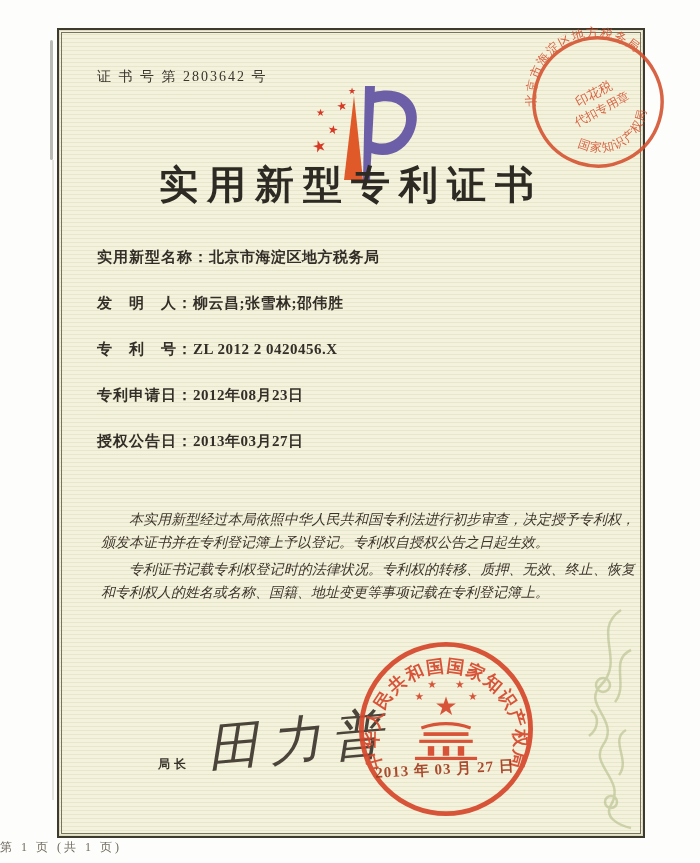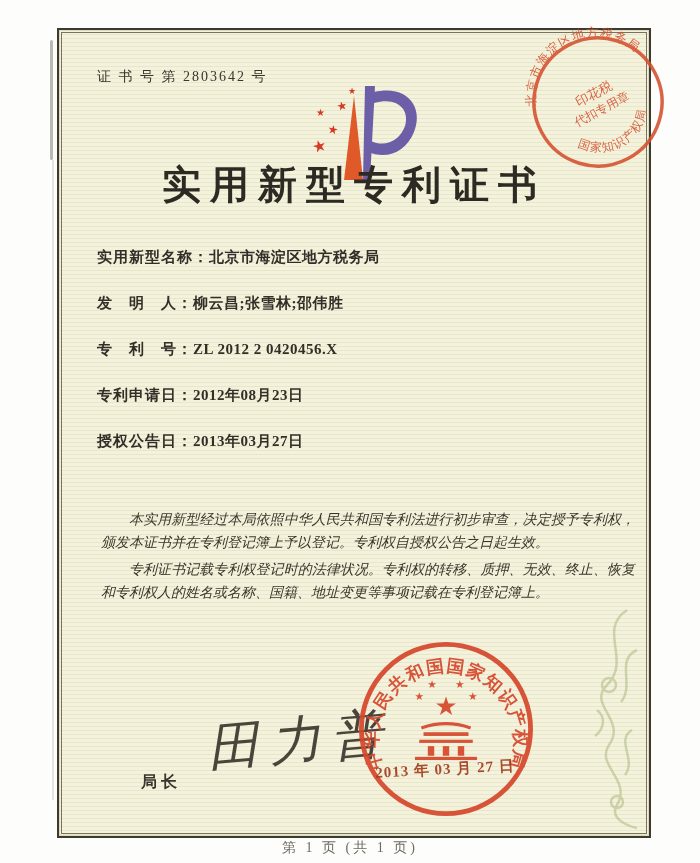--- a/index.html
+++ b/index.html
@@ -15,21 +15,20 @@
   
   .frame{
     position:absolute;left:57px;top:28px;width:584px;height:806px;
     border:2px solid #3c3b2e;
     background:
       repeating-linear-gradient(180deg,
         rgba(195,205,155,.28) 0px, rgba(195,205,155,.28) 1px,
         rgba(0,0,0,0) 1px, rgba(0,0,0,0) 4px),
       #f4f1dc;
     box-shadow:0 0 0 1px #ddd8c2 inset;
-    padding-left:6px;
   }
   .frame-inner{position:absolute;inset:2px;border:1px solid #76745c;pointer-events:none;}
 
   .cert-no{
     position:absolute;left:38px;top:38px;
     font-size:14px;color:#3a352d;letter-spacing:2px;font-weight:500;
   }
 
   .logo{position:absolute;left:245px;top:52px;width:120px;height:106px;}
 
@@ -43,43 +42,43 @@
   .field-label{letter-spacing:1px;}
   .field-value{letter-spacing:.5px;}
 
   .body-text{
     position:absolute;left:38px;top:474px;width:542px;
     font-size:14px;line-height:23px;color:#3c352b;text-align:justify;
     font-style:italic;
   }
   .body-text p{margin:4px;text-indent:2em;}
 
-  .director{position:absolute;left:82px;top:726px;font-size:16px;color:#3a352d;letter-spacing:4px;font-weight:600;margin-top:16px;}
+  .director{position:absolute;left:99px;top:726px;font-size:12px;color:#3a352d;letter-spacing:4px;font-weight:600;}
   .signature{
     position:absolute;left:148px;top:676px;font-size:52px;color:#4b443a;
     transform:rotate(-5deg);letter-spacing:10px;font-style:italic;font-weight:500;
   }
 
   
   .office-seal{position:absolute;left:355px;top:638px;width:182px;height:182px;opacity:.92;}
   .seal-date{
     position:absolute;left:352px;top:760px;width:186px;text-align:center;
     font-size:15px;font-weight:700;color:#a23a1c;letter-spacing:1px;
     transform:rotate(-3deg);opacity:.9;
   }
 
   
   .tax-seal{position:absolute;left:523px;top:27px;width:150px;height:150px;transform:rotate(-28deg);opacity:.88;}
 
   
   .flourish{position:absolute;right:2px;top:560px;width:110px;height:240px;opacity:.55;}
 
   .footer-page{
-    position:absolute;left:0;top:839px;width:100%;text-align:center;
-    font-size:14px;color:#6f6a5e;letter-spacing:3px;
+    position:absolute;left:0;top:839px;width:100%;
+    font-size:12px;color:#6f6a5e;letter-spacing:3px;
   }
 </style>
 </head>
 <body>
 
 <div class="page">
 
   <div class="scan-edge"></div>
   <div class="scan-edge2"></div>
 

